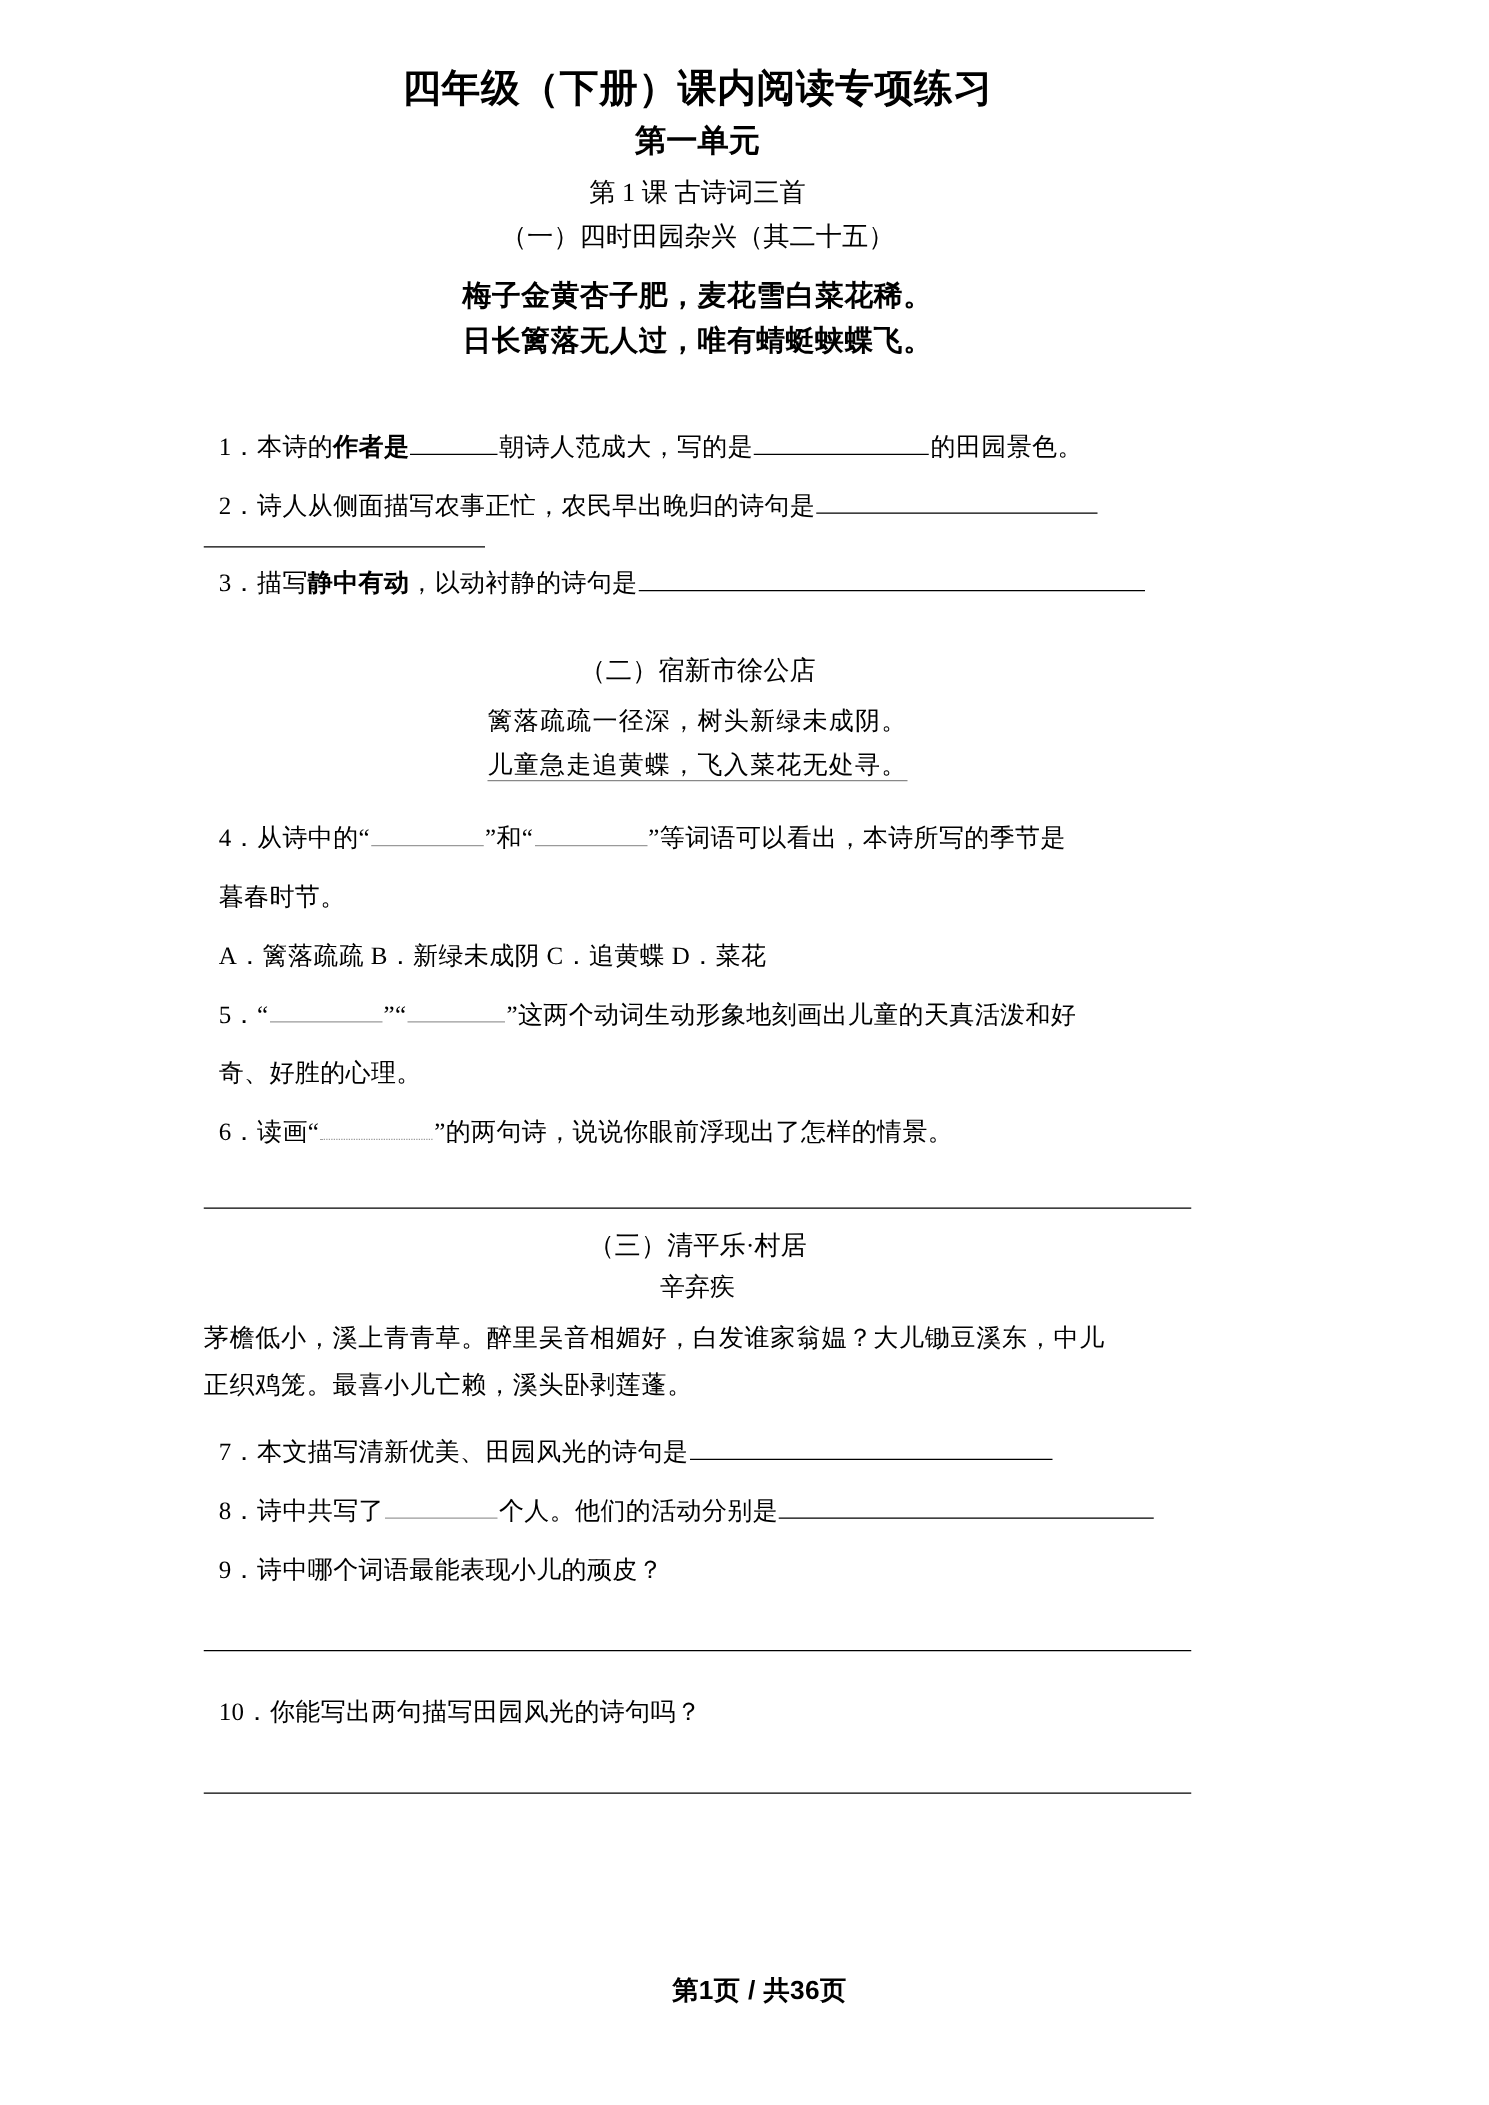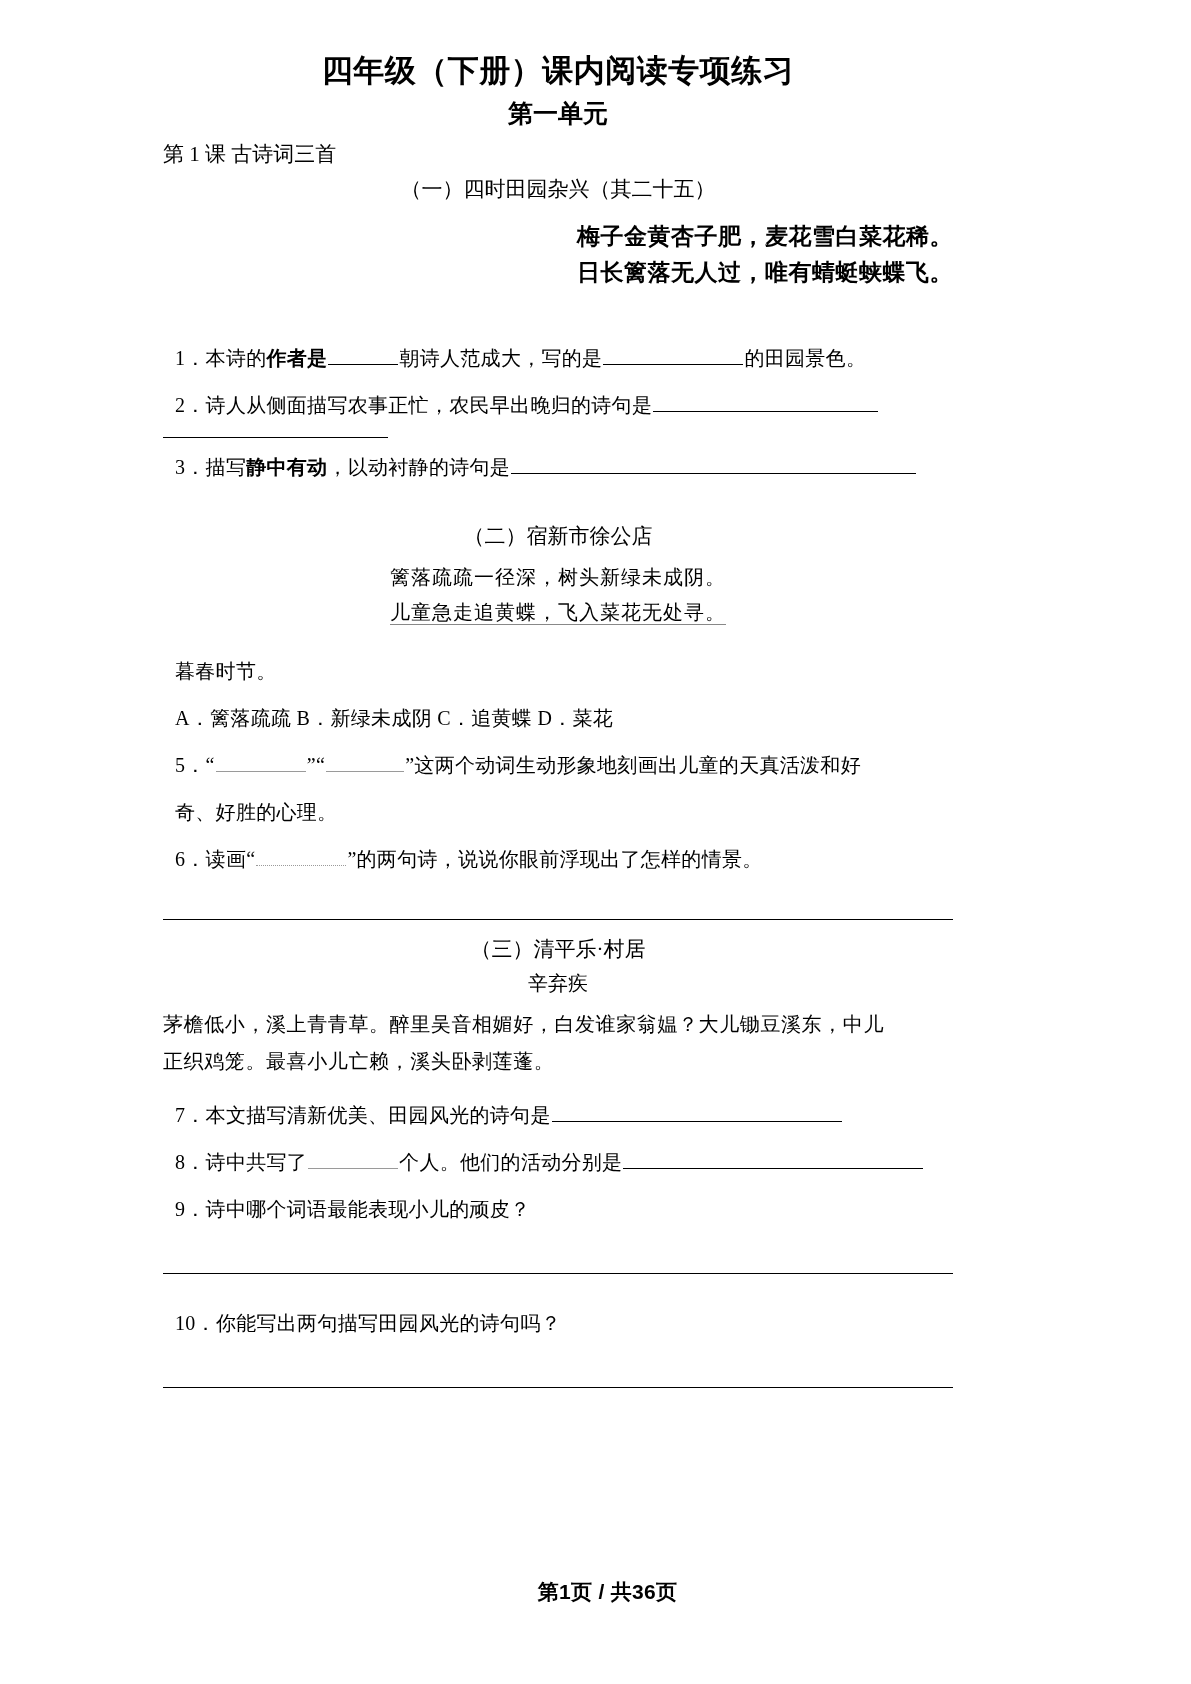--- a/index.html
+++ b/index.html
@@ -44,20 +44,21 @@
     font-weight: bold;
     font-size: 25px;
     text-align: center;
     margin: 0;
     padding-top: 7px;
     line-height: 1.25;
   }
   .lesson-title {
     font-family: "Liberation Serif", "DejaVu Serif", serif;
     font-size: 21px;
+    text-align: center;
     margin: 0;
     padding-top: 12px;
     line-height: 1.3;
   }
   .sec-title {
     font-family: "Liberation Serif", "DejaVu Serif", serif;
     font-size: 21px;
     text-align: center;
     margin: 0;
     line-height: 1.3;
@@ -68,21 +69,21 @@
     text-align: center;
     margin: 0;
     line-height: 1.3;
   }
 
   
   .poem-line-bold {
     font-family: "Liberation Sans", "DejaVu Sans", sans-serif;
     font-weight: bold;
     font-size: 23px;
-    text-align: right;
+    text-align: center;
     margin: 0;
     line-height: 1.6;
     letter-spacing: 0.5px;
   }
   .poem-line-serif {
     font-family: "Liberation Serif", "DejaVu Serif", serif;
     font-size: 20px;
     text-align: center;
     margin: 0;
     line-height: 1.75;
@@ -226,20 +227,23 @@
 
     <div class="sp-26"></div>
     <div class="sec-title">（二）宿新市徐公店</div>
     <div class="sp-10"></div>
     <div class="poem-line-serif"><span class="txt">篱落疏疏一径深，树头新绿未成阴。</span></div>
     <div class="poem-line-serif underlined"><span class="txt">儿童急走追黄蝶，飞入菜花无处寻。</span></div>
 
     <div class="sp-12"></div>
 
     <div class="q q-serif">
+      <span class="qnum">4．</span><span>从诗中的“</span><span class="blank-grey w-90"></span><span>”和“</span><span class="blank-grey w-90"></span><span>”等词语可以看出，本诗所写的季节是</span>
+    </div>
+    <div class="q q-serif">
       <span>暮春时节。</span>
     </div>
 
     <div class="q q-serif">
       <span>A．篱落疏疏  B．新绿未成阴  C．追黄蝶  D．菜花</span>
     </div>
 
     <div class="q q-serif">
       <span class="qnum">5．</span><span>“</span><span class="blank-grey w-90"></span><span>”“</span><span class="blank-grey w-78"></span><span>”这两个动词生动形象地刻画出儿童的天真活泼和好</span>
     </div>

